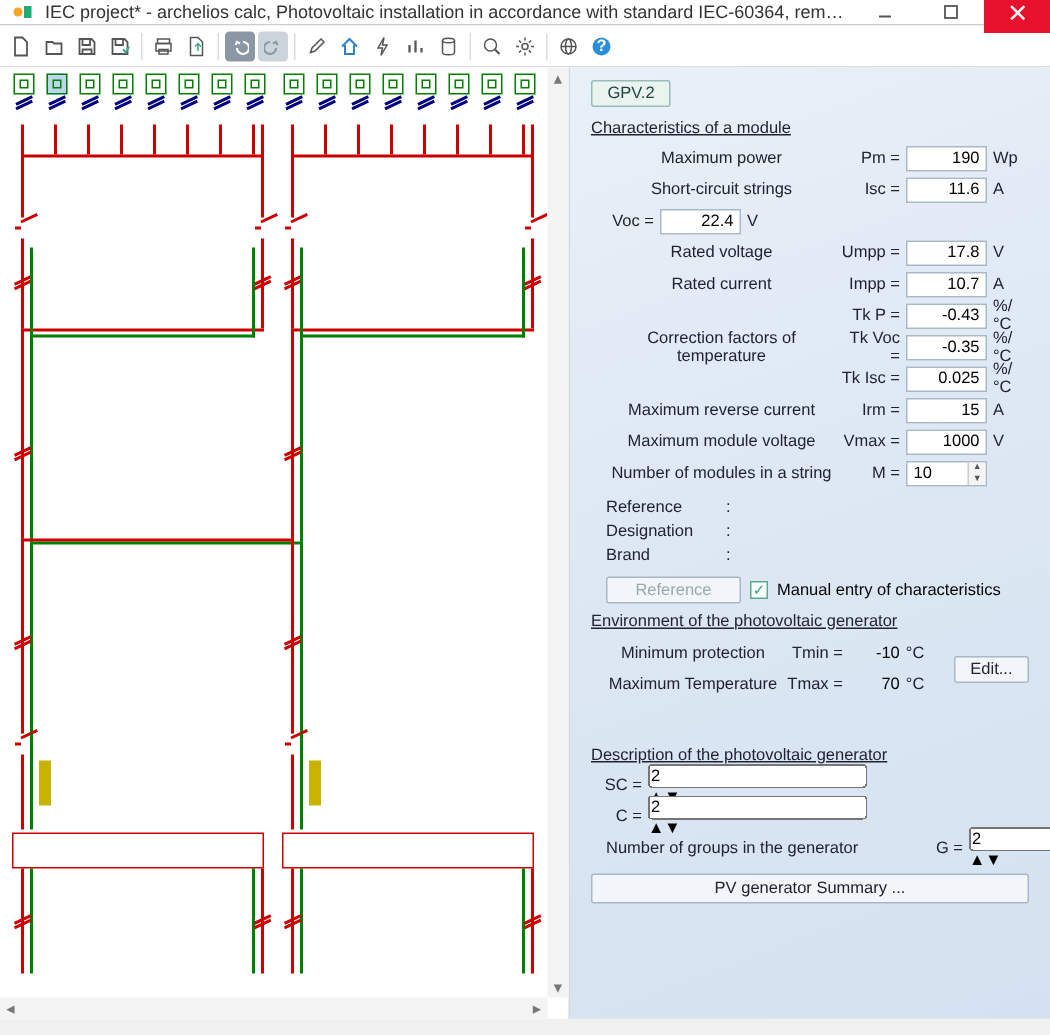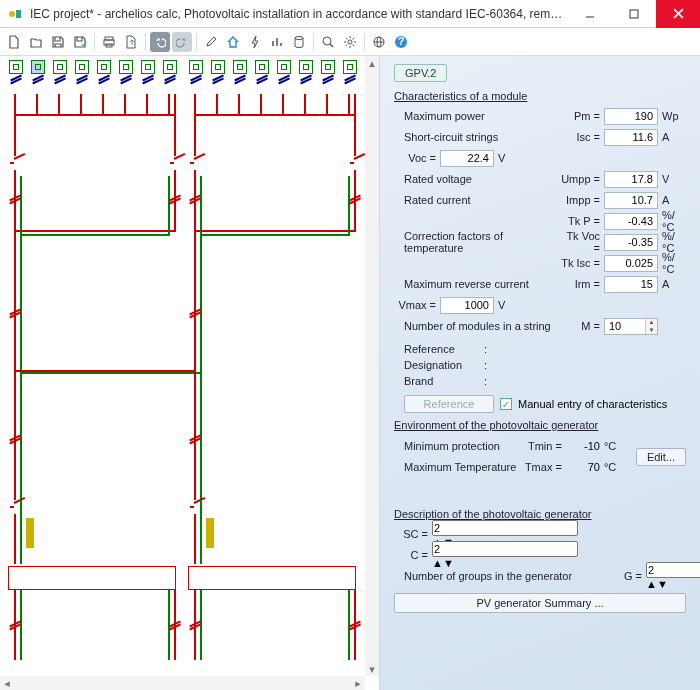--- a/index.html
+++ b/index.html
@@ -1,19 +1,19 @@
 <!DOCTYPE html>
 <html><head>
 <meta charset="utf-8">
 <style>
 * { box-sizing: border-box; margin: 0; padding: 0; font-family: "Segoe UI", Tahoma, sans-serif; font-size: 11px; }
 body { background: #f0f0f0; width: 700px; height: 690px; overflow: hidden; }
 
 
-.titlebar { height: 28px; background: #fff; display: flex; align-items: center; border-bottom: 1px solid #ccc; }
+.titlebar { height: 17px; background: #fff; display: flex; align-items: center; border-bottom: 1px solid #ccc; }
 .titlebar .appicon { width: 18px; height: 18px; margin: 0 6px; display: flex; align-items: center; justify-content: center; }
 .titlebar .title { flex: 1; color: #333; font-size: 12px; white-space: nowrap; overflow: hidden; text-overflow: ellipsis; }
 .titlebar .winbtns { display: flex; }
 .titlebar .winbtn { width: 44px; height: 28px; display: flex; align-items: center; justify-content: center; color: #555; }
 .titlebar .winbtn.close { background: #e8112d; color: #fff; }
 .titlebar .winbtn.min svg, .titlebar .winbtn.max svg { width: 10px; height: 10px; }
 
 
 .toolbar { height: 28px; background: #fff; display: flex; align-items: center; padding: 0 4px; border-bottom: 1px solid #ddd; gap: 2px; }
 .toolbtn { width: 20px; height: 20px; display: flex; align-items: center; justify-content: center; color: #555; border-radius: 2px; }
@@ -52,21 +52,21 @@
 
 
 .panel { flex: 1; background: linear-gradient(160deg, #e9f0f8 0%, #dce7f3 50%, #d4e1f0 100%); padding: 8px 14px 8px 14px; overflow-y:auto; }
 .panel-header { display:flex; align-items:center; margin-bottom:8px; }
 .panel-title { flex:1; text-align:center; font-size:15px; color:#223; }
 .panel-tag { border:1px solid #9bb; background:#eaf4ef; padding:2px 10px; border-radius:2px; color:#244; font-size:11px; }
 
 .section-h { text-decoration: underline; color:#223; margin: 6px 0 4px; font-size:11px; }
 
 .prop-row { display:flex; align-items:center; height:20px; margin:1px 0; }
-.prop-label { flex:1; color:#223; padding-left:10px; }
+.prop-label { flex:1; color:#223; padding-left:10px;text-align:center; }
 .prop-sym { width:46px; text-align:right; color:#223; padding-right:4px; }
 .prop-val { width:54px; }
 .prop-val input { width:100%; height:17px; border:1px solid #a8b8c8; background:#fff; text-align:right; padding:0 4px; font-size:11px; }
 .prop-val .spin { position:relative; }
 .prop-val .spin input { padding-right:14px; }
 .prop-val .spin .spinbtns { position:absolute; right:1px; top:1px; width:12px; height:15px; display:flex; flex-direction:column; }
 .prop-val .spin .spinbtns span { flex:1; font-size:6px; display:flex; align-items:center; justify-content:center; background:#f4f4f4; border-left:1px solid #ccc; color:#555; }
 .prop-unit { width:28px; padding-left:4px; color:#223; }
 
 .meta-row { display:flex; align-items:center; height:16px; padding-left:10px; color:#223; }
@@ -451,20 +451,21 @@
         <div class="prop-unit">%/°C</div>
       </div>
 
     <div class="prop-row">
         <div class="prop-label">Maximum reverse current</div>
         <div class="prop-sym">Irm =</div>
         <div class="prop-val"><input value="15" style=""></div>
         <div class="prop-unit">A</div>
       </div>
     <div class="prop-row">
+        <div class="prop-label">Maximum module voltage</div>
         <div class="prop-sym">Vmax =</div>
         <div class="prop-val"><input value="1000" style=""></div>
         <div class="prop-unit">V</div>
       </div>
     <div class="prop-row">
         <div class="prop-label">Number of modules in a string</div>
         <div class="prop-sym">M =</div>
         <div class="prop-val">
           <div class="spin"><input style="text-align: left;" value="10"><div class="spinbtns">
               <span>▲</span>

